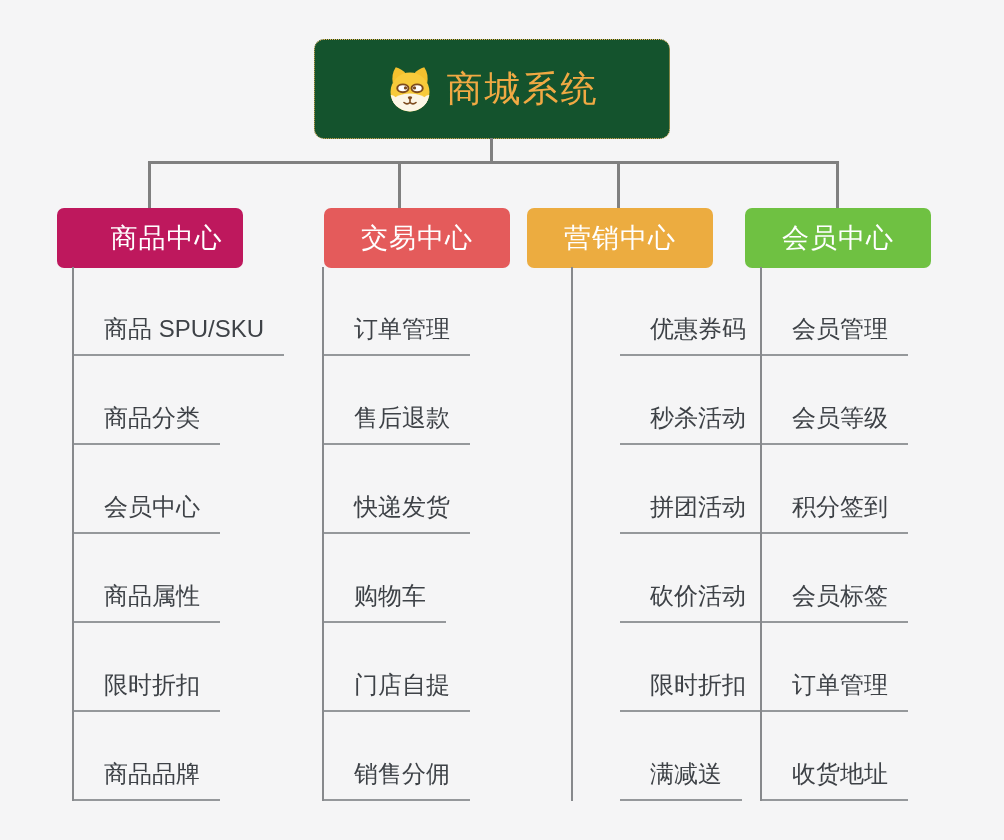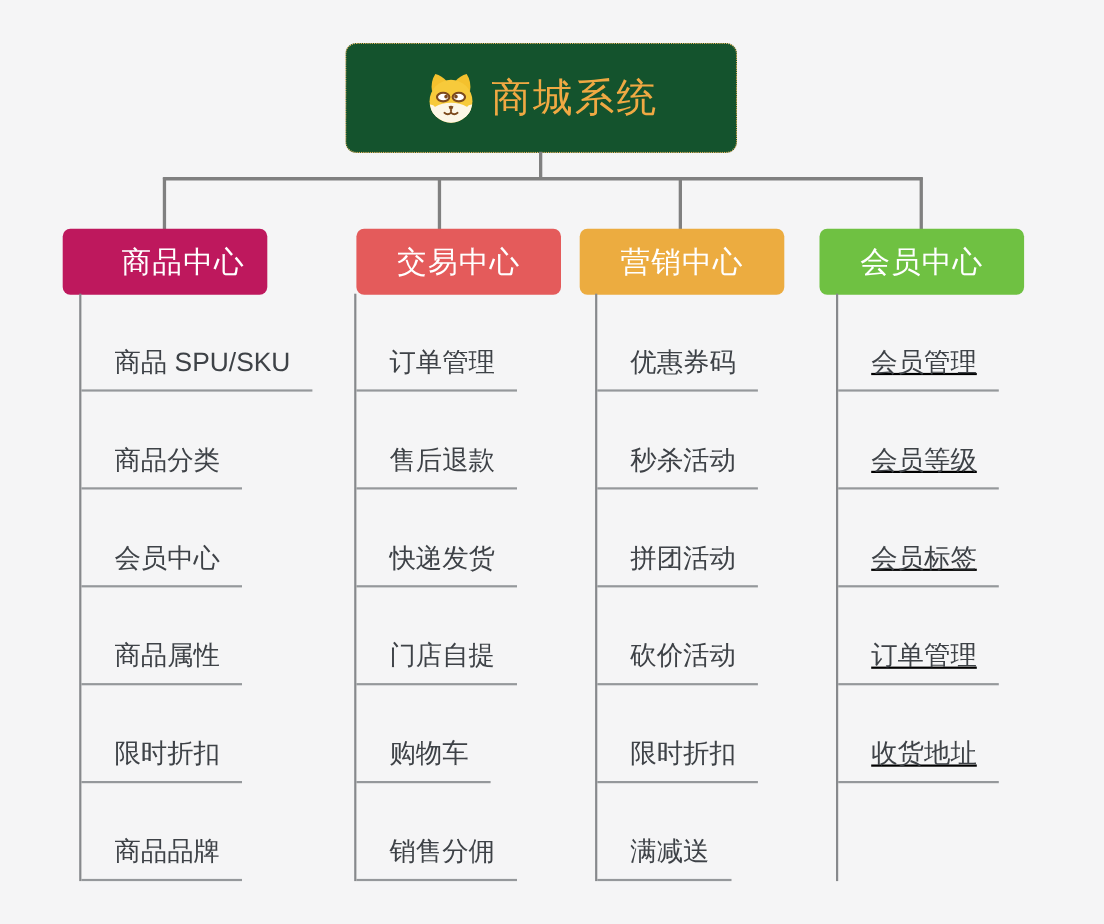--- a/index.html
+++ b/index.html
@@ -49,22 +49,22 @@
   .branch-header.h3{left:745px;}
 
   
   .col{
     position:absolute;top:267px;height:534px;
     border-left:2px solid #87898c;
     display:flex;flex-direction:column;
   }
   .col.c0{left:72px;}
   .col.c1{left:322px;}
-  .col.c2{left:541px;}
-  .col.c3{left:760px;text-decoration:underline;}
+  .col.c2{left:571px;padding-left:47px;}
+  .col.c3{left:760px;}
   .leaf-row{height:89px;display:flex;align-items:flex-end;}
   .leaf{
     display:block;
     white-space:nowrap;
     font-size:24px;color:#3e4247;
     padding:0 20px 9px 30px;
     border-bottom:2px solid #95989b;
   }
 </style>
 </head>
@@ -133,24 +133,24 @@
     <div class="leaf-row">
         <span class="leaf">订单管理</span>
       </div>
     <div class="leaf-row">
         <span class="leaf">售后退款</span>
       </div>
     <div class="leaf-row">
         <span class="leaf">快递发货</span>
       </div>
     <div class="leaf-row">
-        <span class="leaf">门店自提</span>
+        <span class="leaf">购物车</span>
       </div>
     <div class="leaf-row">
-        <span class="leaf">购物车</span>
+        <span class="leaf">门店自提</span>
       </div>
     <div class="leaf-row">
         <span class="leaf">销售分佣</span>
       </div>
   </div>
 
   <div class="col c2">
     <div class="leaf-row">
         <span class="leaf">优惠券码</span>
       </div>
@@ -172,20 +172,23 @@
   </div>
 
   <div class="col c3">
     <div class="leaf-row">
         <span class="leaf">会员管理</span>
       </div>
     <div class="leaf-row">
         <span class="leaf">会员等级</span>
       </div>
     <div class="leaf-row">
+        <span class="leaf">积分签到</span>
+      </div>
+    <div class="leaf-row">
         <span class="leaf">会员标签</span>
       </div>
     <div class="leaf-row">
         <span class="leaf">订单管理</span>
       </div>
     <div class="leaf-row">
         <span class="leaf">收货地址</span>
       </div>
   </div>
 

